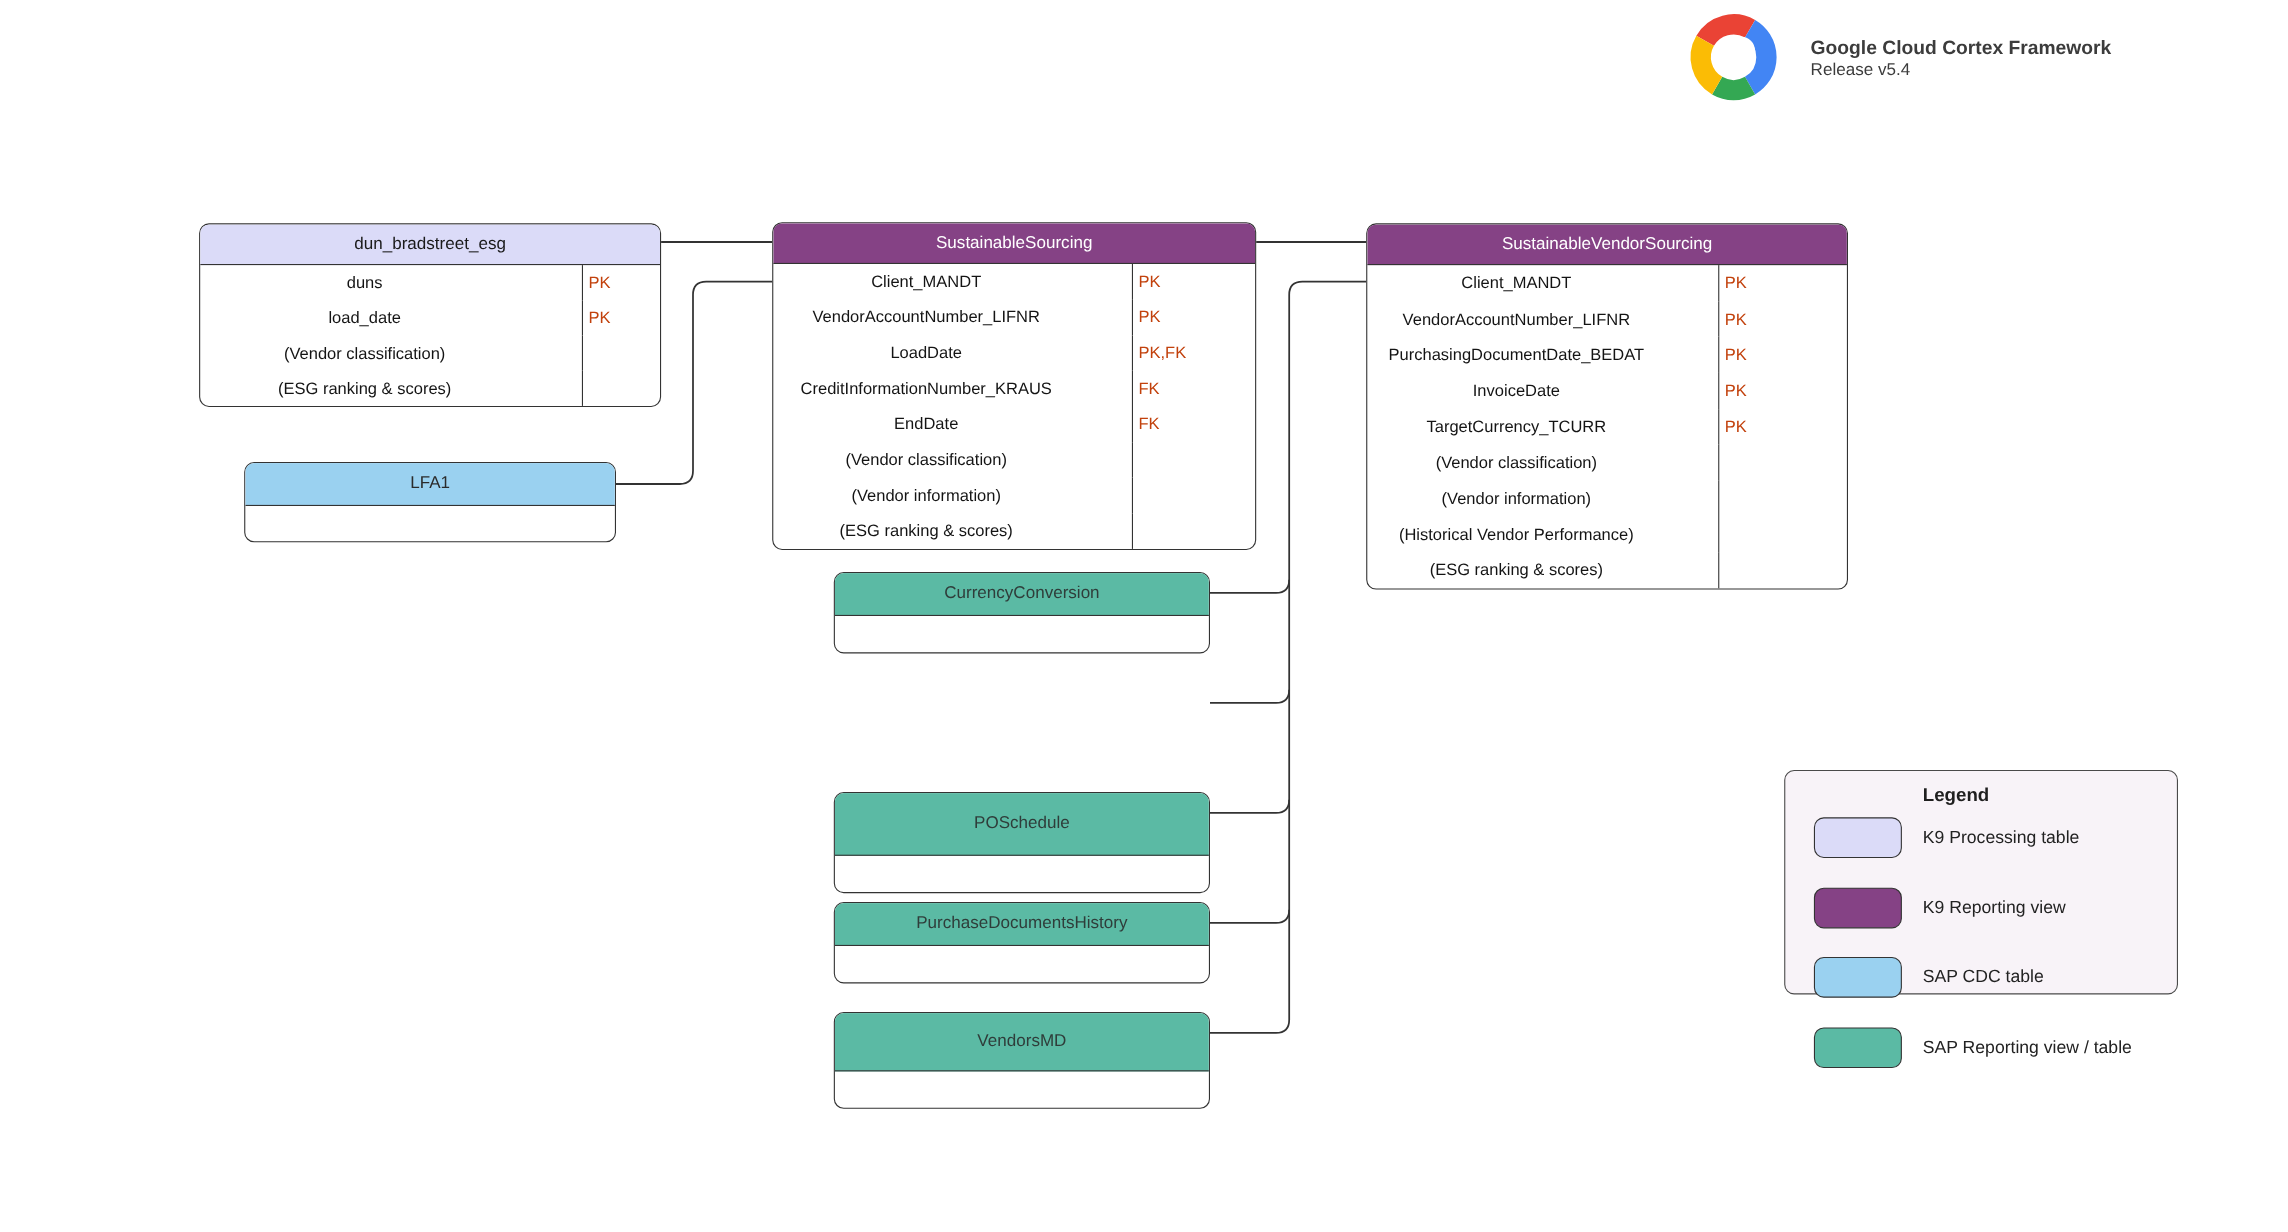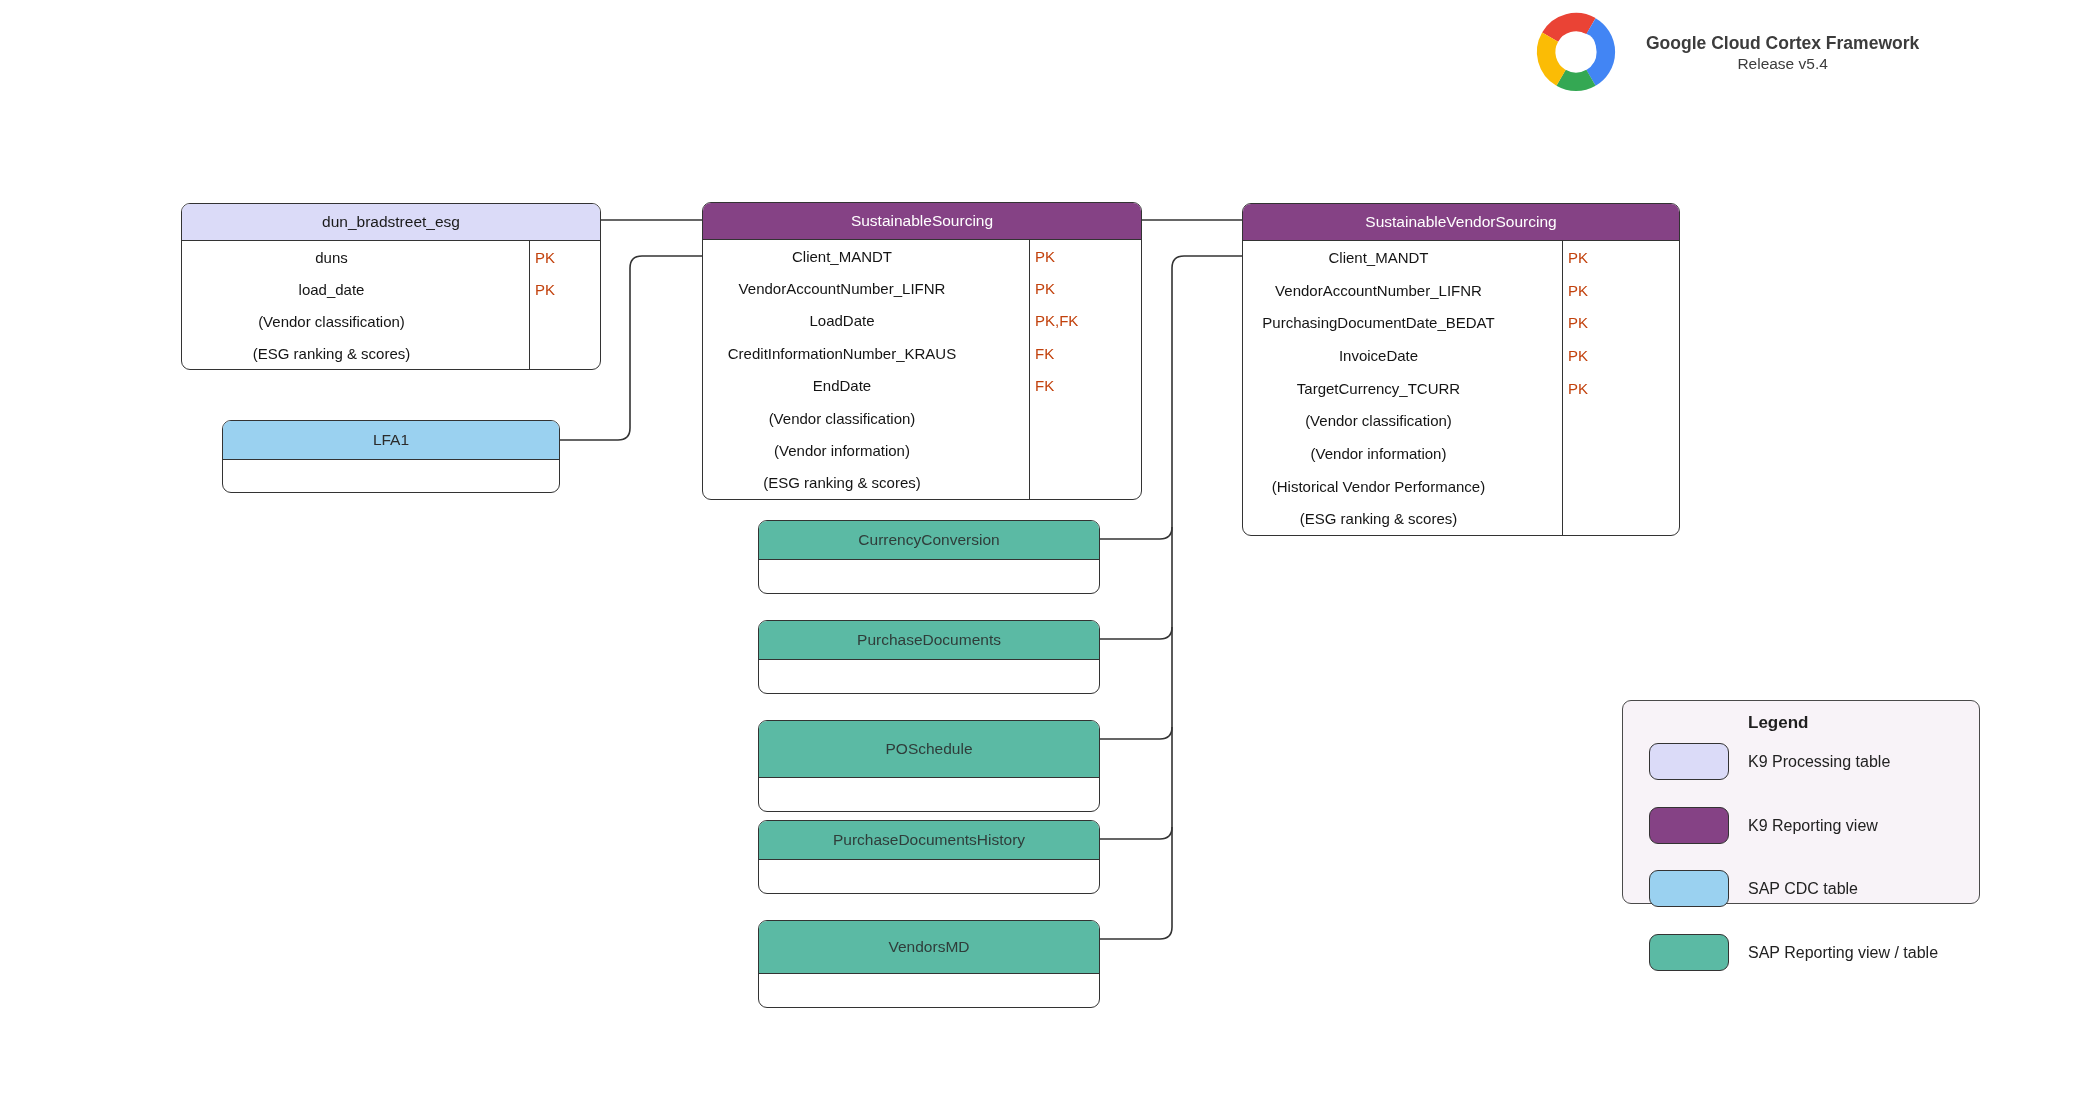--- a/index.html
+++ b/index.html
@@ -1,19 +1,19 @@
 <!DOCTYPE html>
 <html style="--k9_processing: #dbdbf8; --k9_reporting: #854285; --sap_cdc: #9ad1f0; --sap_reporting: #5bbaa4; --legend_bg: #f8f3f8; --connector: #333333; --logo_red: #EA4335; --logo_blue: #4285F4; --logo_yellow: #FBBC05; --logo_green: #34A853;"><head>
 <meta charset="utf-8">
 <style>
   html,body{margin:0;padding:0;background:#ffffff;}
   *{box-sizing:border-box;}
   .canvas{
     position:relative;width:2080px;height:1120px;background:#ffffff;
-    font-family:"Liberation Sans", sans-serif;color:#1a1a1a;overflow:hidden;text-align:center;
+    font-family:"Liberation Sans", sans-serif;color:#1a1a1a;overflow:hidden;
   }
   svg.connectors{position:absolute;left:0;top:0;z-index:0;}
   .connectors path{fill:none;stroke:var(--connector,#333);stroke-width:1.6px;}
 
   
   .brand{position:absolute;left:1524px;top:8px;display:flex;align-items:center;z-index:2;}
   .brand .logo{width:104px;height:88px;}
   .brand-text{margin-left:18px;margin-top:4px;}
   .brand-title{font-size:17.5px;font-weight:bold;color:#3c3c3c;line-height:1.25;}
   .brand-sub{font-size:15.5px;color:#3c3c3c;line-height:1.35;}
@@ -191,24 +191,20 @@
   <div class="entity" style="left:222px;top:420px;width:338px;">
     <div class="hdr hdr-cdc" style="height:39px;">LFA1</div>
     <div class="body-empty" style="height:32px;"></div>
   </div>
 
   <div class="entity" style="left:758px;top:520px;width:342px;">
     <div class="hdr hdr-sap" style="height:39px;">CurrencyConversion</div>
     <div class="body-empty" style="height:33px;"></div>
   </div>
 
-  <div class="entity" style="left:758px;top:620px;width:342px;">
-    <div class="hdr hdr-sap" style="height:39px;">PurchaseDocuments</div>
-    <div class="body-empty" style="height:33px;"></div>
-  </div>
 
   <div class="entity" style="left:758px;top:720px;width:342px;">
     <div class="hdr hdr-sap" style="height:57px;">POSchedule</div>
     <div class="body-empty" style="height:33px;"></div>
   </div>
 
   <div class="entity" style="left:758px;top:820px;width:342px;">
     <div class="hdr hdr-sap" style="height:39px;">PurchaseDocumentsHistory</div>
     <div class="body-empty" style="height:33px;"></div>
   </div>

